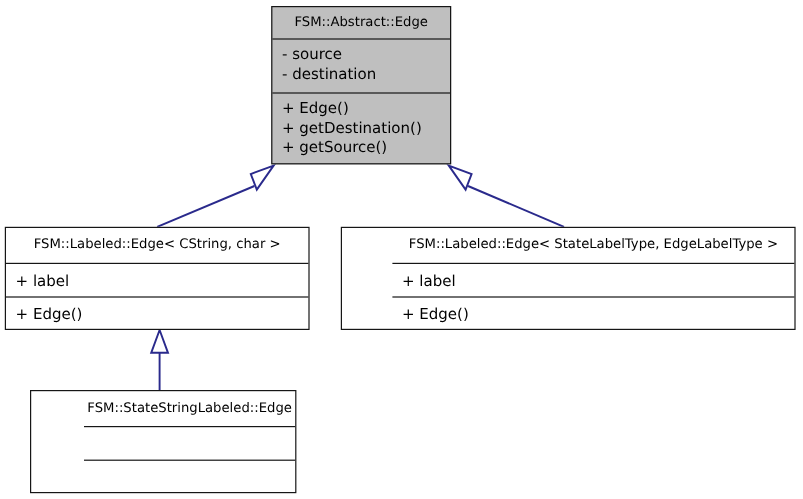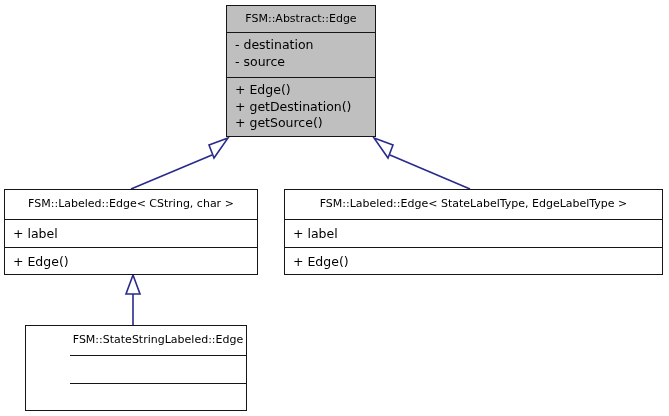--- a/index.html
+++ b/index.html
@@ -63,21 +63,21 @@
   #class-root .c-ops   { height: 59px; padding: 6px 0 0 8px; }
   .member + .member { margin-top: 4px; }
 
   
   #class-left { left: 4px; top: 189px; width: 254px; height: 86px; }
   #class-left .c-name  { height: 29px; padding-top: 8px; }
   #class-left .c-attrs { height: 28px; padding: 8px 0 0 8px; }
   #class-left .c-ops   { height: 27px; padding: 8px 0 0 8px; }
 
   
-  #class-right { left: 284px; top: 189px; width: 379px; height: 86px; }
+  #class-right { left: 284px; top: 189px; width: 379px; height: 86px; padding-left: 42px; }
   #class-right .c-name  { height: 29px; padding-top: 8px; }
   #class-right .c-attrs { height: 28px; padding: 8px 0 0 8px; }
   #class-right .c-ops   { height: 27px; padding: 8px 0 0 8px; }
 
   
   #class-leaf { left: 25px; top: 325px; width: 222px; height: 86px; padding-left: 44px; }
   #class-leaf .c-name  { height: 29px; padding-top: 8px; }
   #class-leaf .c-attrs { height: 28px; }
   #class-leaf .c-ops   { height: 27px; }
 </style>
@@ -102,22 +102,22 @@
       <line x1="133" y1="325" x2="133" y2="293" stroke="#2a2a8c" stroke-width="1.6"></line>
       <polygon points="133,275 126,294 140,294" fill="#ffffff" stroke="#2a2a8c" stroke-width="1.6"></polygon>
     </g>
   </svg>
 
   <div class="uml-class filled" id="class-root">
     <div class="compartment c-name">
       <div class="cls-name">FSM::Abstract::Edge</div>
     </div>
     <div class="compartment c-attrs sep">
+      <div class="member">- source</div>
       <div class="member">- destination</div>
-      <div class="member">- source</div>
     </div>
     <div class="compartment c-ops sep">
       <div class="member">+ Edge()</div>
       <div class="member">+ getDestination()</div>
       <div class="member">+ getSource()</div>
     </div>
   </div>
 
   <div class="uml-class" id="class-left">
     <div class="compartment c-name">

